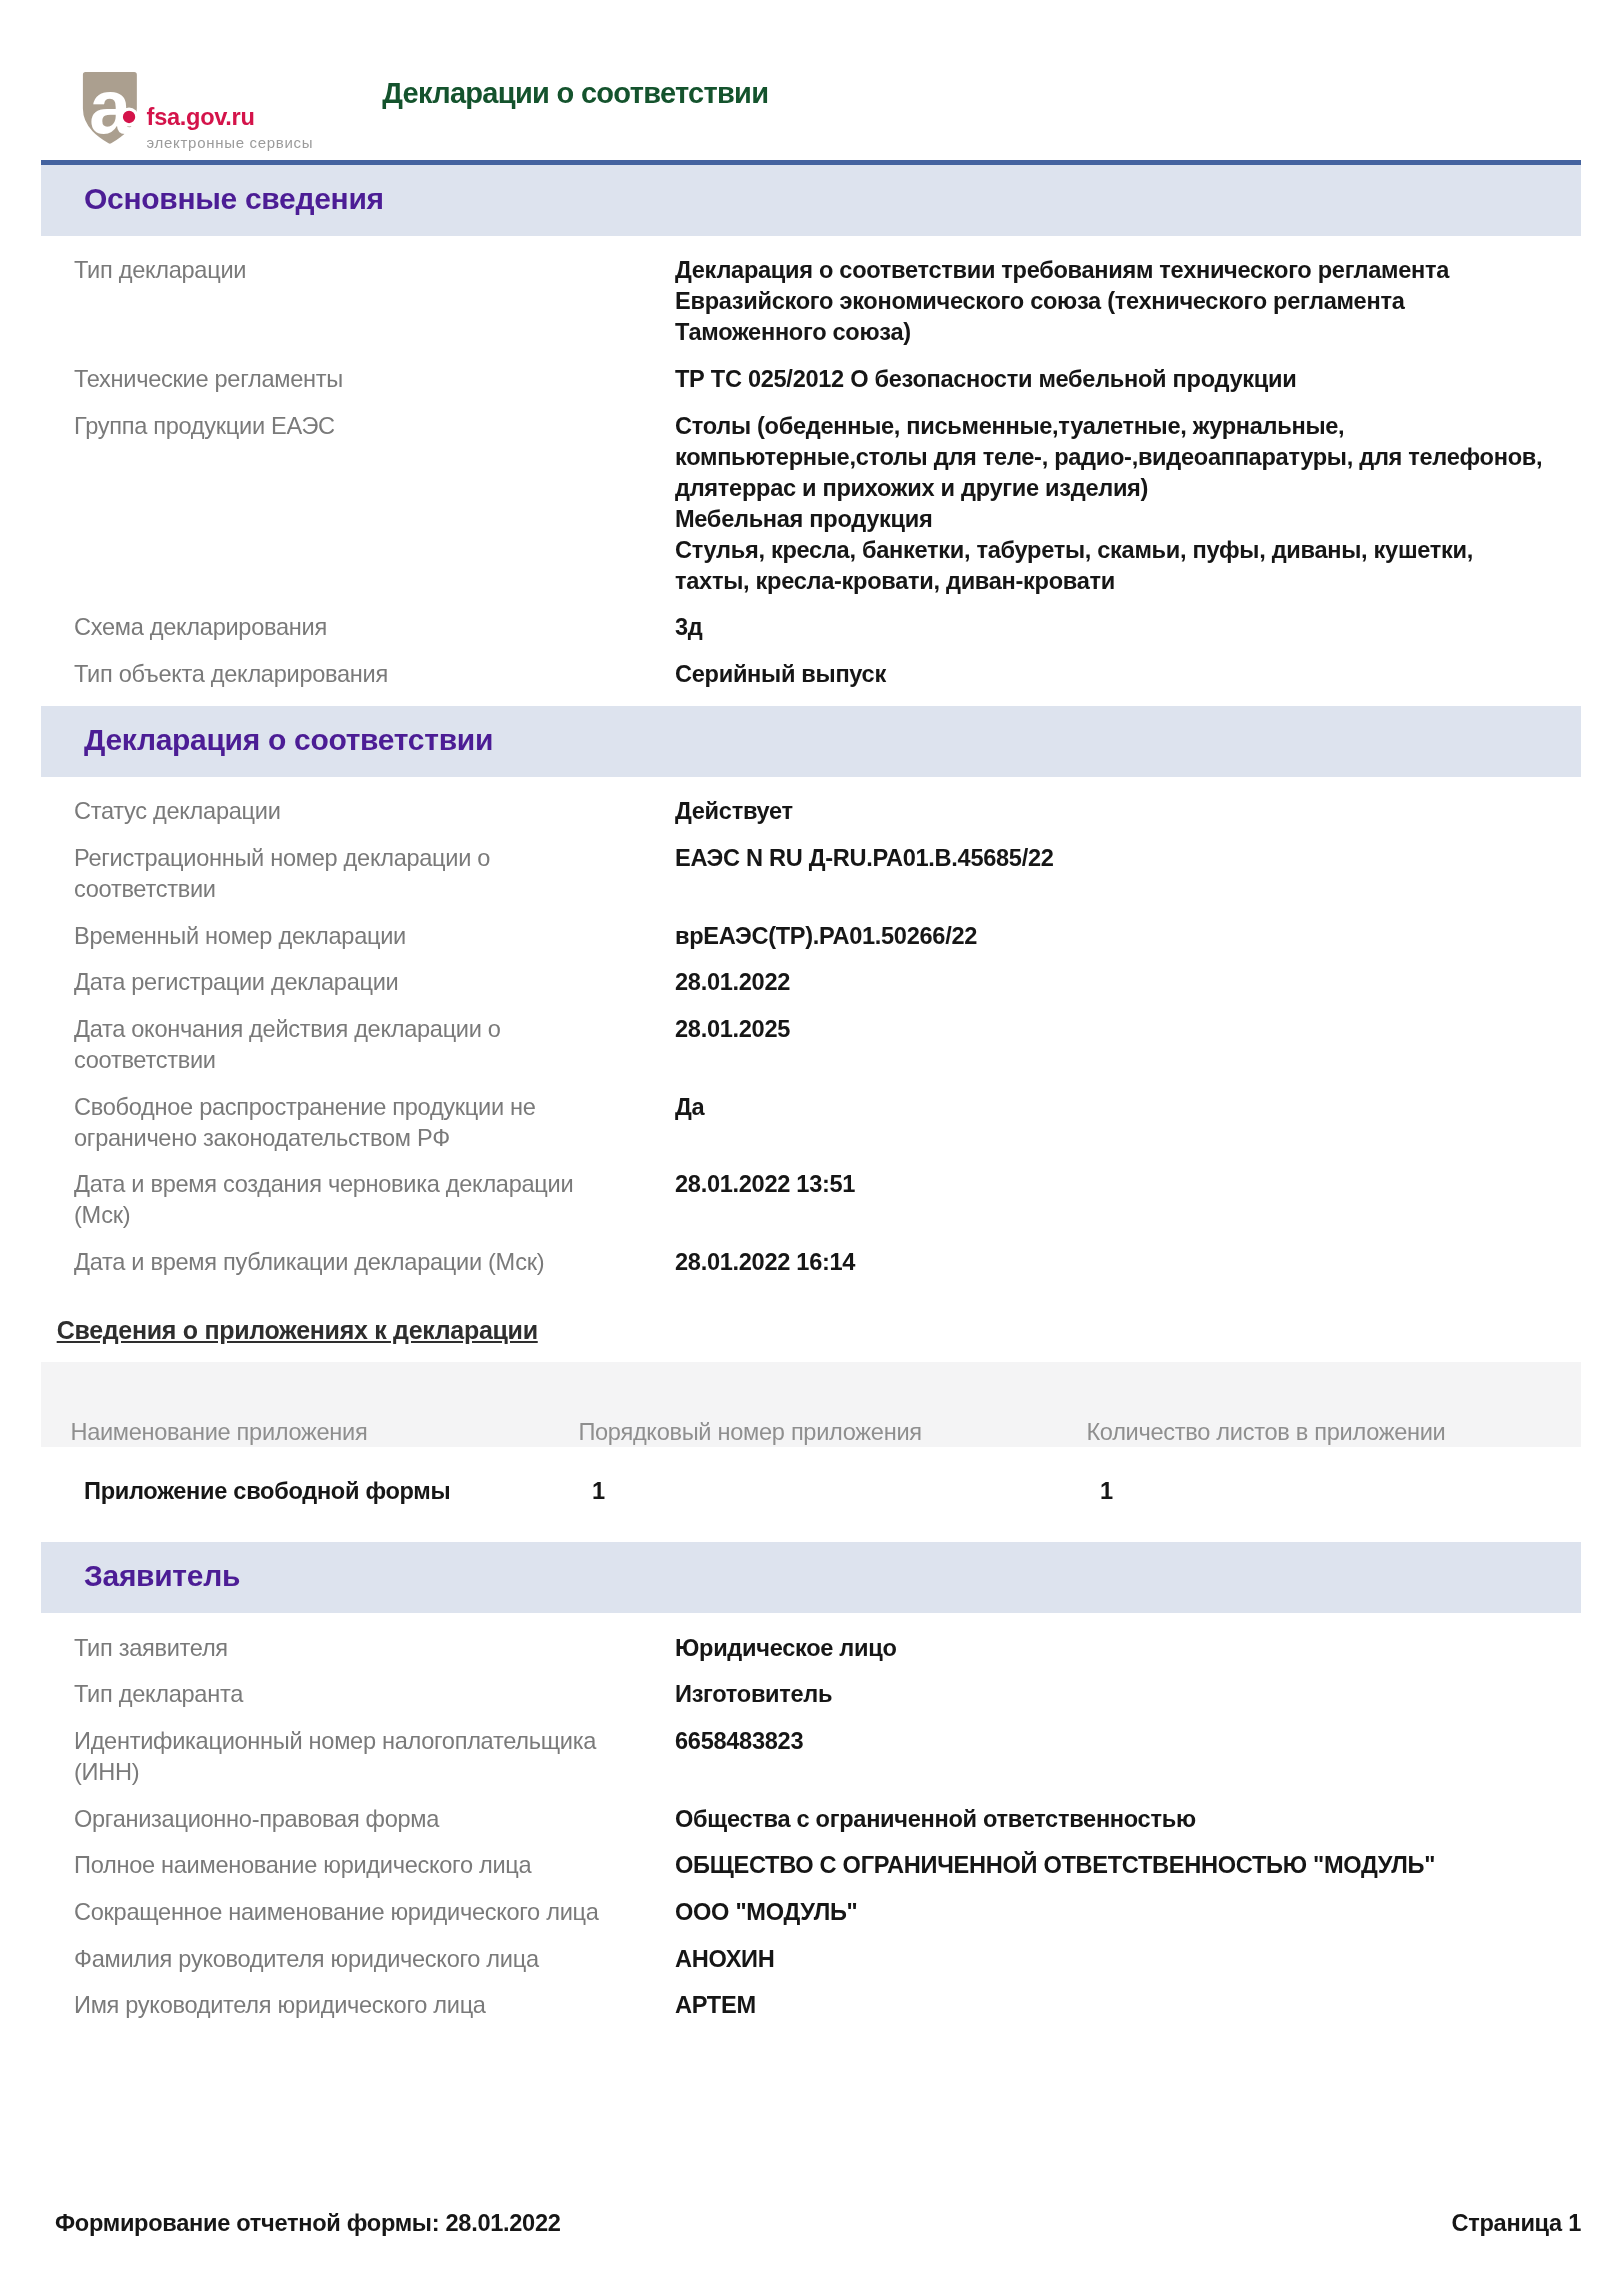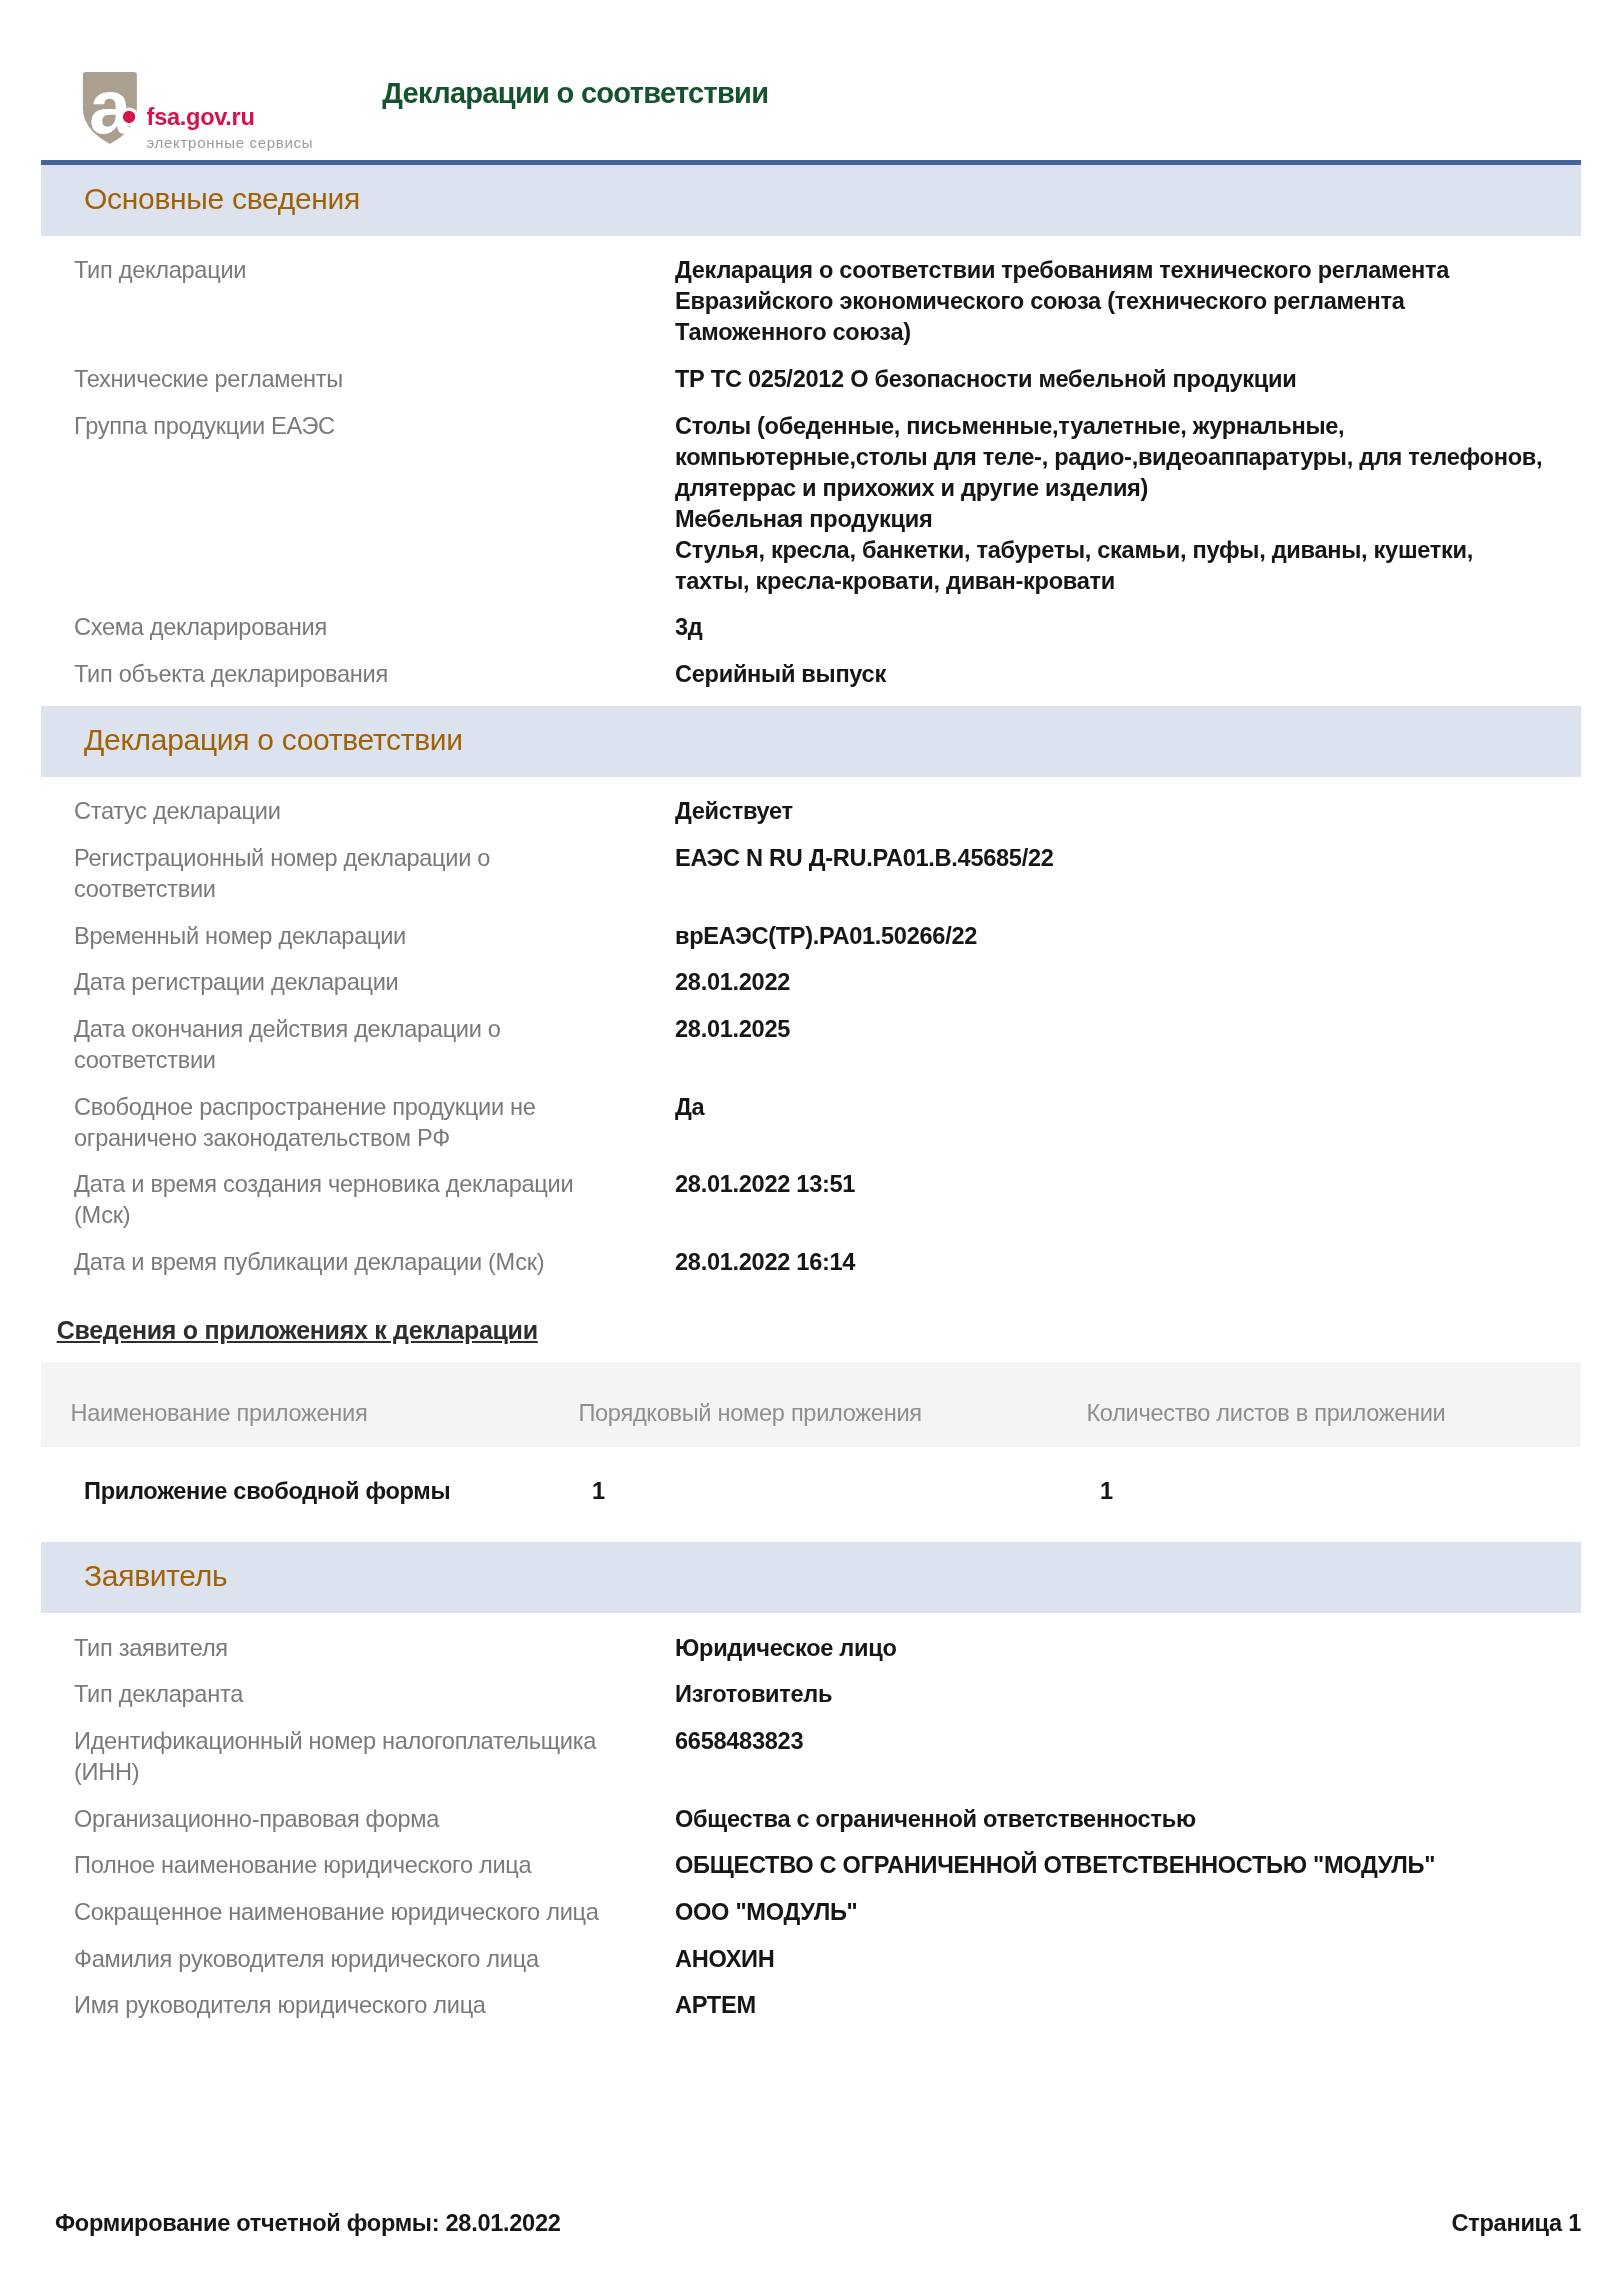--- a/index.html
+++ b/index.html
@@ -19,35 +19,35 @@
   .logo { display: flex; align-items: flex-start; }
   .logo-text { margin: 37px 0 0 2.6px; }
   .brand { font-size: 23.6px; font-weight: bold; color: #d4134a; line-height: 1; }
   .brand-sub { font-size: 15px; color: #9b9b9b; letter-spacing: 0.7px; margin-top: 5.9px; line-height: 1; }
   .doc-title { margin: 6.5px 0 0 69px; font-size: 29px; line-height: 34px; font-weight: bold; color: #14532d; letter-spacing: -0.7px; }
 
   
   .content { margin: 0 41px; }
 
   .band { background: #dde3ee; padding: 16.4px 0 19.6px 43px; }
-  .band h2 { margin: 0; font-size: 30px; line-height: 35px; font-weight: normal; color: #a16207; letter-spacing: -0.3px; }
+  .band h2 { margin: 0; font-size: 30px; line-height: 35px; font-weight: bold; color: #4c1d95; letter-spacing: -0.3px; }
   .band-first { border-top: 5.2px solid #44639f; margin-top: 9.2px; }
   .band-decl { margin-top: 15.7px; }
   .band-appl { margin-top: 36px; }
 
   .rows { margin-top: 19.6px; padding-left: 33px; font-size: 23.6px; line-height: 31px; }
   .row { display: flex; align-items: flex-start; margin-bottom: 15.7px; }
   .lbl { flex: 0 0 601px; width: 601px; color: #7a7a7a; white-space: pre-line; padding-right: 19.6px; }
   .val { flex: 1; color: #161616; font-weight: bold; white-space: pre-line; }
 
   
   .attach-title { margin: 38px 0 0 15.7px; font-size: 25px; line-height: 29px; font-weight: bold; color: #2e2e2e; text-decoration: underline; }
   .tbl-head {
     margin-top: 17px; background: #f4f4f5; height: 85px;
-    padding: 17px 0 0 29.4px; display: flex; align-items: center;
+    padding: 17px 0 0 29.4px; display: flex; align-items: flex-end;
     font-size: 23.6px; line-height: 30px; color: #8f8f8f;
   }
   .tbl-row {
     margin-top: 29px; padding-left: 43px; display: flex; align-items: flex-start;
     font-size: 23.6px; line-height: 30px; font-weight: bold; color: #161616;
   }
   .c1 { flex: 0 0 508px; width: 508px; padding-right: 13px; }
   .c2 { flex: 0 0 508px; width: 508px; padding-right: 13px; }
   .c3 { flex: 1; }
 

